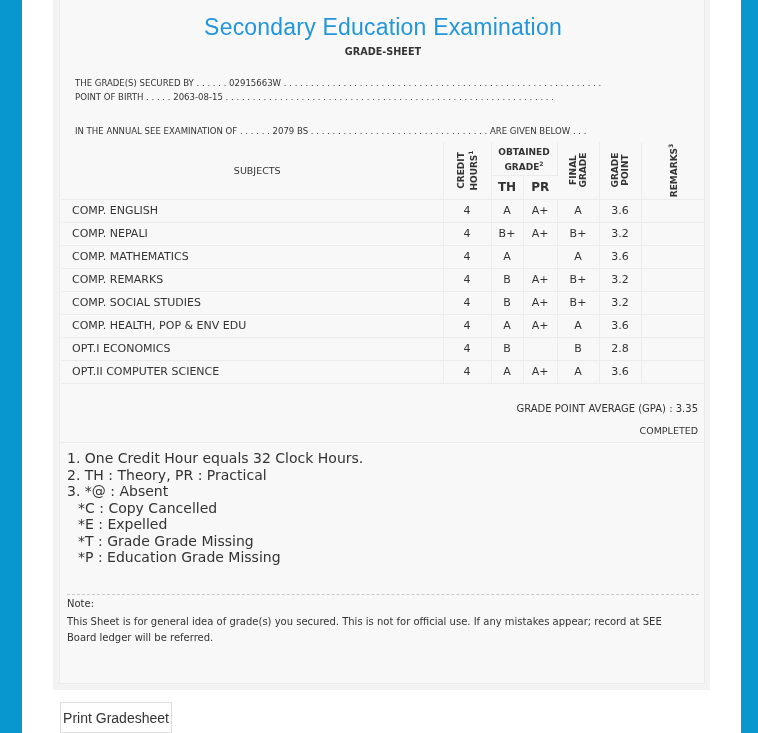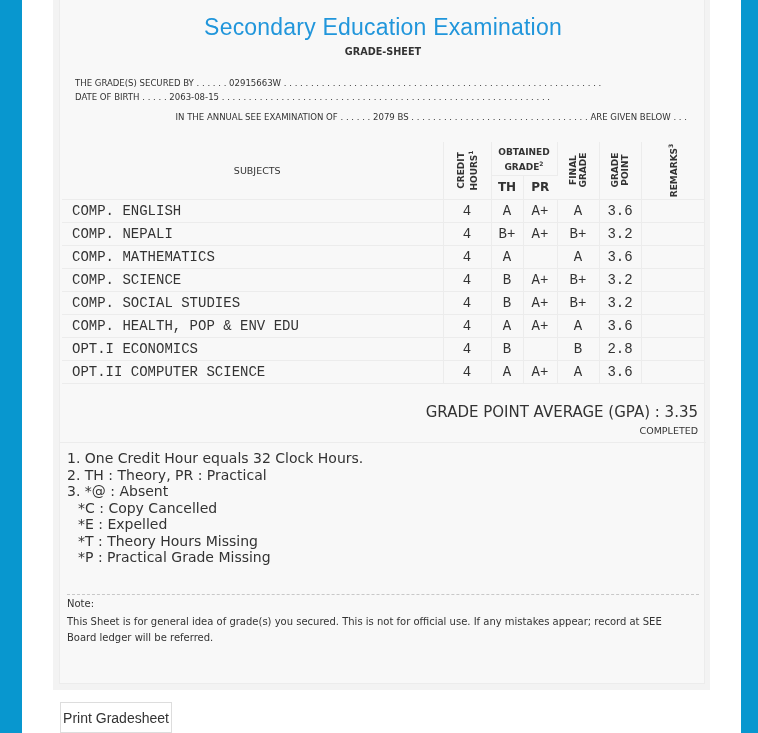--- a/index.html
+++ b/index.html
@@ -29,24 +29,24 @@
   .col-th { width: 32px; }
   .col-pr { width: 34px; }
   .col-final { width: 42px; }
   .col-gp { width: 42px; }
   .col-rem { width: 63px; }
   .vert { display: inline-block; transform: rotate(-90deg); white-space: nowrap; line-height: 10px; font-size: 9px; font-weight: bold; text-align: center; }
   .vert sup { font-size: 6px; }
   th.hdr-obt { font-size: 9px; font-weight: normal; height: 32px; line-height: 12px; text-align: center; padding-top: 3px; }
   th.hdr-obt sup { font-size: 6px; }
   th.sub { height: 23px; font-weight: normal; font-size: 12px; text-align: center; }
-  tr.data td { height: 23px; text-align: center; font-size: 14px; font-family: Liberation Mono, monospace; }
+  tr.data td { height: 23px; text-align: center; font-size: 11px; }
   tr.data td.col-subj { text-align: left; }
 
-  .gpa { position: absolute; right: 6px; top: 403px; font-size: 15px; }
+  .gpa { position: absolute; right: 6px; top: 403px; font-size: 10px; }
   .status { position: absolute; right: 6px; top: 425px; font-size: 9.5px; text-align: right; }
   .divider1 { position: absolute; left: 0; top: 442px; width: 646px; border-top: 1px solid #ececec; }
 
   .legend { position: absolute; left: 7px; top: 450px; font-size: 14px; line-height: 16.5px; color: #333; }
   .legend .indent { padding-left: 11px; }
 
   .dashed { position: absolute; left: 7px; top: 594px; width: 632px; border-top: 1px dashed #c8c8c8; }
   .note-label { position: absolute; left: 7px; top: 598px; font-size: 10px; }
   .note-text { position: absolute; left: 7px; top: 614px; width: 620px; font-size: 10px; line-height: 16px; }
 
@@ -63,25 +63,25 @@
 <div class="inner">
   <div class="title">Secondary Education Examination</div>
   <div class="subtitle">GRADE-SHEET</div>
 
   <div class="info-line" style="top:69px;margin-top:8px;">
     <span>THE GRADE(S) SECURED BY . . . . . .</span>
     <span>02915663W</span>
     <span>. . . . . . . . . . . . . . . . . . . . . . . . . . . . . . . . . . . . . . . . . . . . . . . . . . . . . . . . . . .</span>
   </div>
   <div class="info-line" style="top:91px;">
-    <span>DATE OF BIRTH . . . . .</span>
+    <span>POINT OF BIRTH . . . . .</span>
     <span>2063-08-15</span>
     <span>. . . . . . . . . . . . . . . . . . . . . . . . . . . . . . . . . . . . . . . . . . . . . . . . . . . . . . . . . . . . .</span>
   </div>
-  <div class="info-line" style="top:111px;text-align:right;">
+  <div class="info-line" style="top:125px;">
     <span>IN THE ANNUAL SEE EXAMINATION OF . . . . . .</span>
     <span>2079 BS</span>
     <span>. . . . . . . . . . . . . . . . . . . . . . . . . . . . . . . . .</span>
     <span>ARE GIVEN BELOW . . .</span>
   </div>
 
   <table class="grades">
     <thead>
       <tr>
         <th rowspan="2" class="col-subj" style="height:57px;">SUBJECTS</th>
@@ -128,21 +128,21 @@
       <tr class="data">
         <td class="col-subj">COMP. MATHEMATICS</td>
         <td>4</td>
         <td>A</td>
         <td></td>
         <td>A</td>
         <td>3.6</td>
         <td></td>
       </tr>
       <tr class="data">
-        <td class="col-subj">COMP. SCIENCE</td>
+        <td class="col-subj">COMP. REMARKS</td>
         <td>4</td>
         <td>B</td>
         <td>A+</td>
         <td>B+</td>
         <td>3.2</td>
         <td></td>
       </tr>
       <tr class="data">
         <td class="col-subj">COMP. SOCIAL STUDIES</td>
         <td>4</td>
@@ -185,22 +185,22 @@
   <div class="gpa">GRADE POINT AVERAGE (GPA) : 3.35</div>
   <div class="status">COMPLETED</div>
   <div class="divider1"></div>
 
   <div class="legend">
     <div>1. One Credit Hour equals 32 Clock Hours.</div>
     <div>2. TH : Theory, PR : Practical</div>
     <div>3. *@ : Absent</div>
     <div class="indent">*C : Copy Cancelled</div>
     <div class="indent">*E : Expelled</div>
-    <div class="indent">*T : Theory Hours Missing</div>
-    <div class="indent">*P : Practical Grade Missing</div>
+    <div class="indent">*T : Grade Grade Missing</div>
+    <div class="indent">*P : Education Grade Missing</div>
   </div>
 
   <div class="dashed"></div>
   <div class="note-label">Note:</div>
   <div class="note-text">This Sheet is for general idea of grade(s) you secured. This is not for official use. If any mistakes appear; record at SEE Board ledger will be referred.</div>
 </div>
 
 <button class="print-btn">Print Gradesheet</button>
 
 </body></html>

